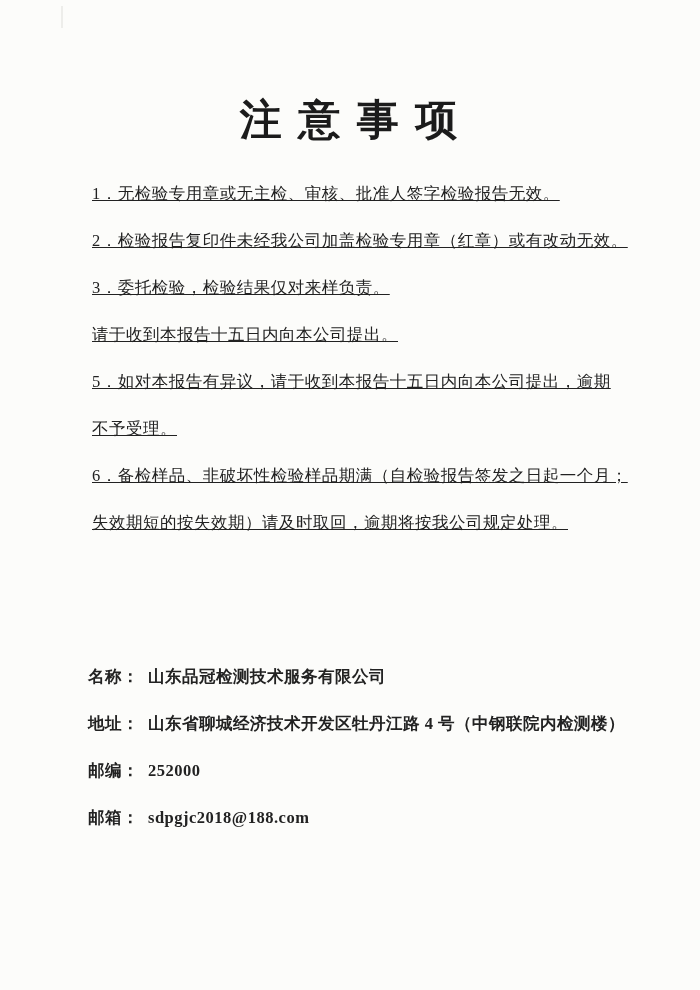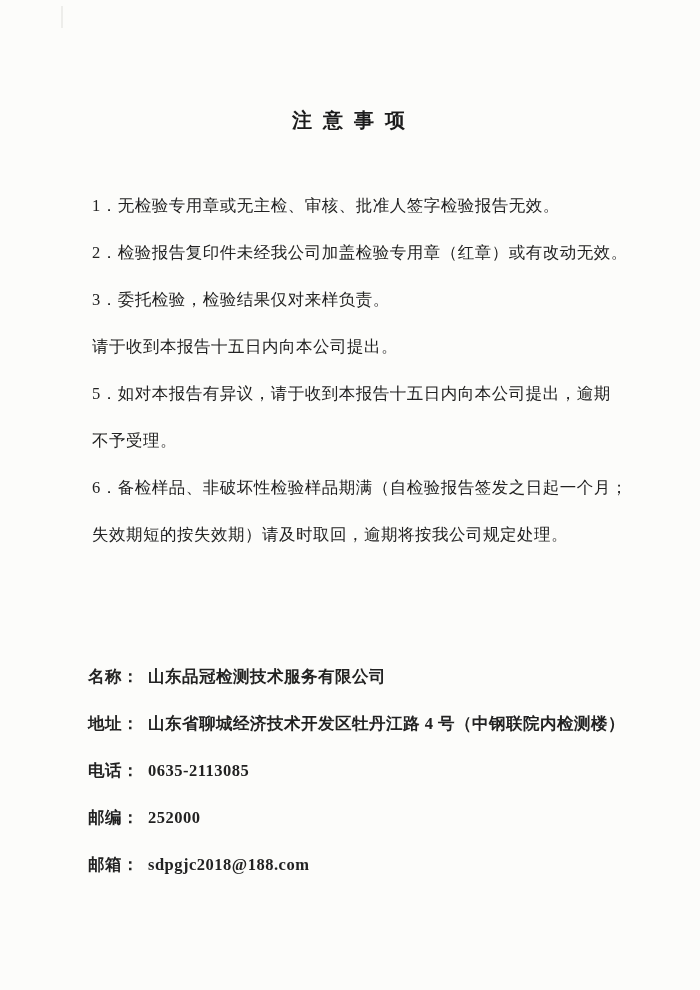--- a/index.html
+++ b/index.html
@@ -16,31 +16,32 @@
     color: #222222;
     overflow: hidden;
   }
   .title {
     position: absolute;
     top: 100px;
     left: 0;
     width: 100%;
     margin: 0;
     text-align: center;
-    font-size: 20px;
+    font-size: 42px;
     line-height: 40px;
     font-weight: bold;
     letter-spacing: 3px;
     color: #1b1b1b;
   }
   .notes {
     position: absolute;
-    top: 182px;
+    top: 170px;
     left: 92px;
     width: 560px;
+    text-decoration: underline;
   }
   .note-line {
     margin: 0;
     height: 47px;
     line-height: 47px;
     font-size: 16.5px;
     letter-spacing: 0.5px;
     white-space: nowrap;
   }
   .contact {
@@ -101,23 +102,20 @@
   </div>
 
   <div class="contact">
     <p class="contact-row">
       <span class="contact-label">名称：</span><span class="contact-value">山东品冠检测技术服务有限公司</span>
     </p>
     <p class="contact-row">
       <span class="contact-label">地址：</span><span class="contact-value">山东省聊城经济技术开发区牡丹江路 4 号（中钢联院内检测楼）</span>
     </p>
     <p class="contact-row">
-      <span class="contact-label">电话：</span><span class="contact-value">0635-2113085</span>
-    </p>
-    <p class="contact-row">
       <span class="contact-label">邮编：</span><span class="contact-value">252000</span>
     </p>
     <p class="contact-row">
       <span class="contact-label">邮箱：</span><span class="contact-value">sdpgjc2018@188.com</span>
     </p>
   </div>
 
   <div class="scan-mark-topleft"></div>
   <div class="scan-edge-bottom"></div>
 

